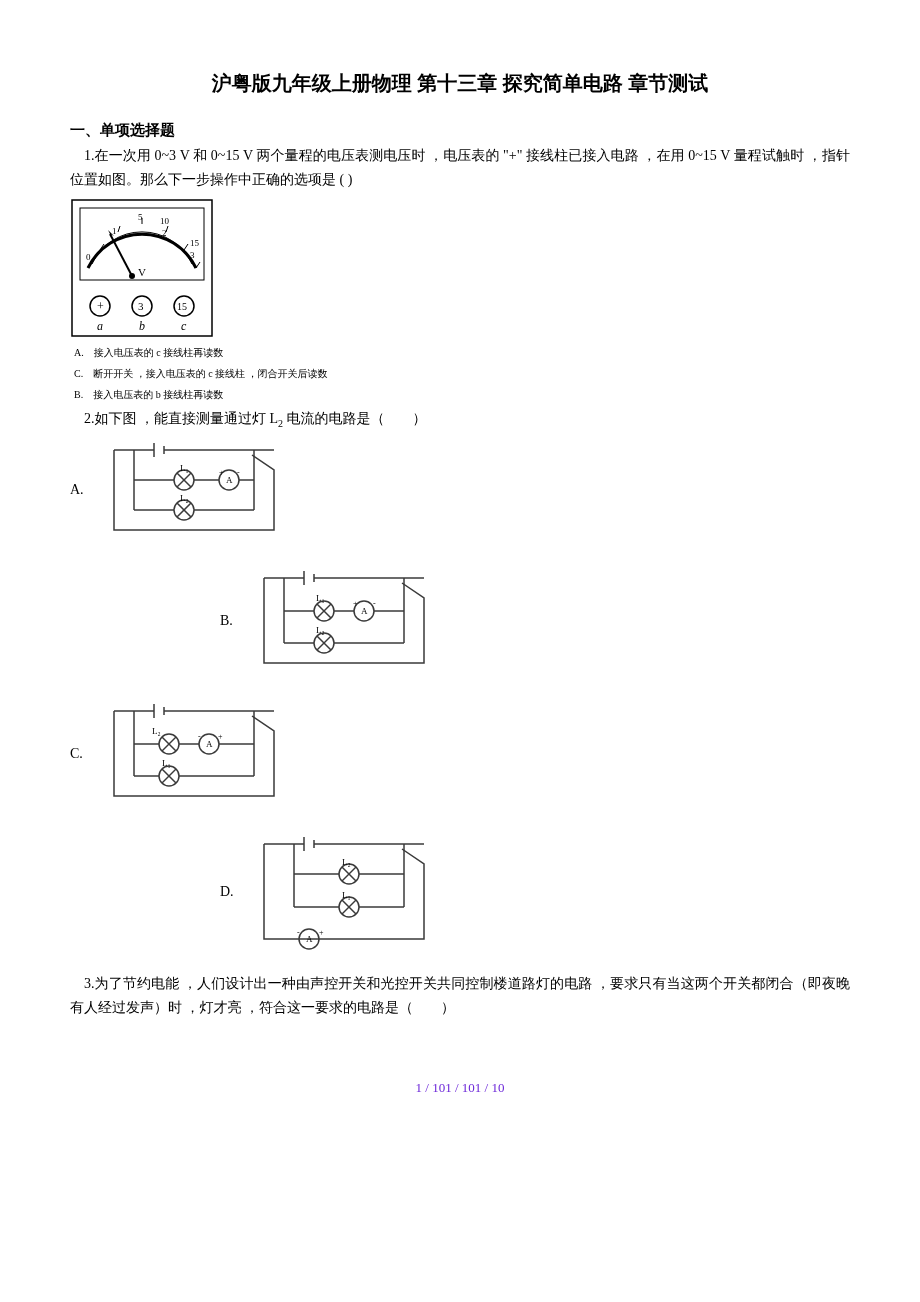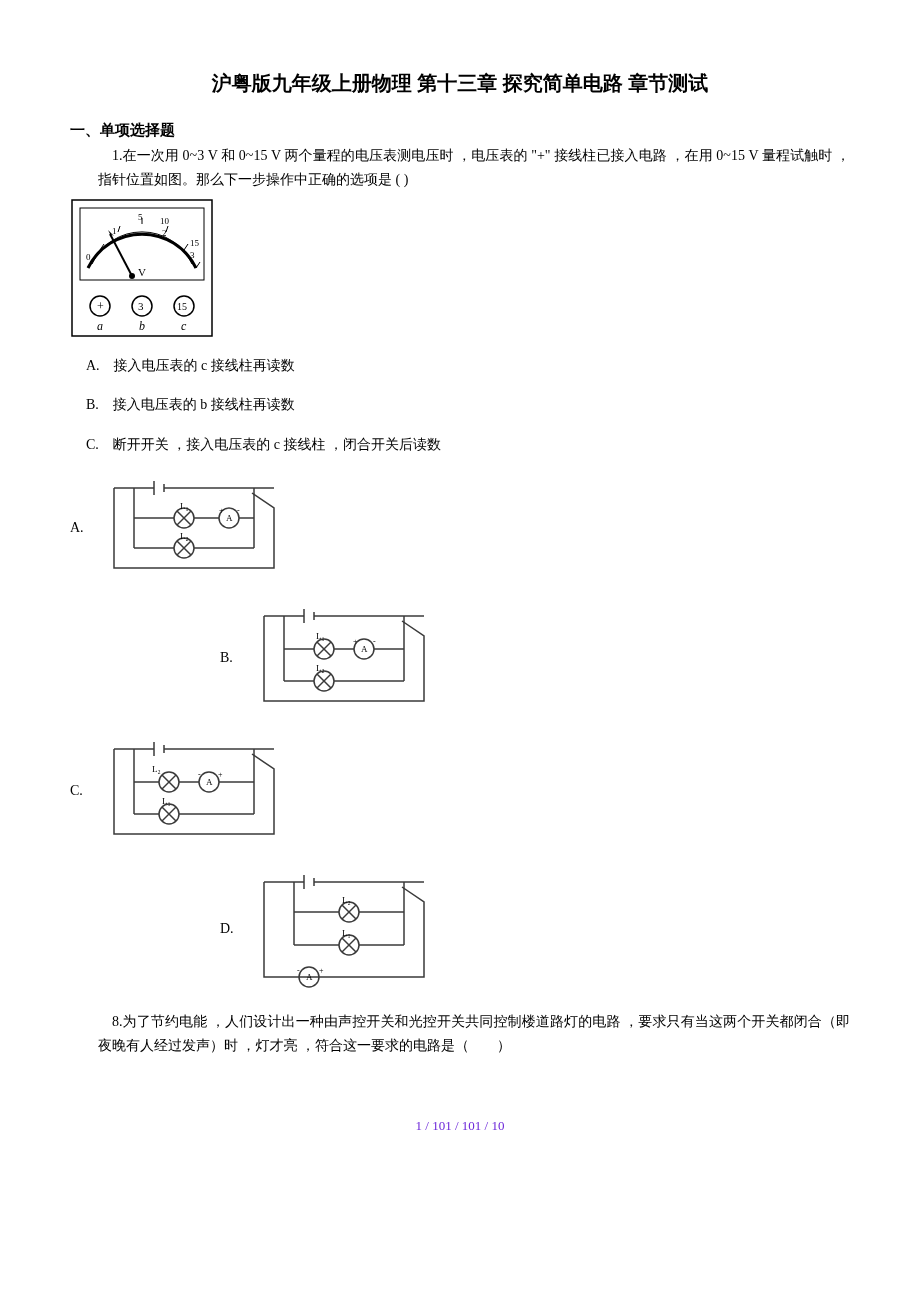--- a/index.html
+++ b/index.html
@@ -29,26 +29,25 @@
     font-family: "SimHei", "黑体", sans-serif;
   }
   .question {
     font-size: 14px;
     line-height: 1.7;
     margin: 2px 0;
     text-align: justify;
   }
   .indent {
     text-indent: 1em;
-    margin-left: 28px;
   }
   .option {
-    font-size: 14px;
+    font-size: 10px;
     line-height: 1.7;
-    margin: 16px;
+    margin: 4px;
   }
   .img-box {
     margin: 6px 0;
   }
   .img-row {
     display: flex;
     align-items: center;
     margin: 4px 0 18px 0;
   }
   .img-row .opt-label {
@@ -113,23 +112,26 @@
       <text x="68" y="112" font-size="11">3</text>
       <circle cx="114" cy="108" r="10" fill="#fff" stroke="#000" stroke-width="1.5"></circle>
       <text x="107" y="112" font-size="10">15</text>
       <text x="27" y="132" font-size="12" font-style="italic">a</text>
       <text x="69" y="132" font-size="12" font-style="italic">b</text>
       <text x="111" y="132" font-size="12" font-style="italic">c</text>
     </svg>
   </div>
 
   <div class="option">A.　接入电压表的 c 接线柱再读数</div>
+  <div class="option">C.　断开开关 ，接入电压表的 c 接线柱 ，闭合开关后读数</div>
   <div class="option">B.　接入电压表的 b 接线柱再读数</div>
-  <div class="option">C.　断开开关 ，接入电压表的 c 接线柱 ，闭合开关后读数</div>
-
+
+  <div class="question indent">
+    <span>2.如下图 ，能直接测量通过灯 L</span><sub>2</sub><span> 电流的电路是（　　）</span>
+  </div>
 
   <div class="img-row" style="margin-left:0;">
     <div class="opt-label">A.</div>
     <svg width="180" height="110" viewBox="0 0 180 110">
       <g stroke="#3a3a3a" stroke-width="1.5" fill="none">
         <polyline points="10,15 10,95 170,95 170,35 148,20"></polyline>
         <line x1="10" y1="15" x2="50" y2="15"></line>
         <line x1="60" y1="15" x2="170" y2="15"></line>
         <line x1="50" y1="8" x2="50" y2="22"></line>
         <line x1="60" y1="11" x2="60" y2="19"></line>
@@ -253,16 +255,16 @@
         <circle cx="55" cy="110" r="10"></circle>
       </g>
       <text x="88" y="36" font-size="9">L₂</text>
       <text x="88" y="69" font-size="9">L₁</text>
       <text x="52" y="113" font-size="9">A</text>
       <text x="43" y="106" font-size="8">-</text>
       <text x="65" y="106" font-size="8">+</text>
     </svg>
   </div>
 
-  <div class="question indent">8.为了节约电能 ，人们设计出一种由声控开关和光控开关共同控制楼道路灯的电路 ，要求只有当这两个开关都闭合（即夜晚有人经过发声）时 ，灯才亮 ，符合这一要求的电路是（　　）</div>
+  <div class="question indent">3.为了节约电能 ，人们设计出一种由声控开关和光控开关共同控制楼道路灯的电路 ，要求只有当这两个开关都闭合（即夜晚有人经过发声）时 ，灯才亮 ，符合这一要求的电路是（　　）</div>
 
   <div class="footer">1 / 101 / 101 / 10</div>
 </div>
 
 </body></html>

